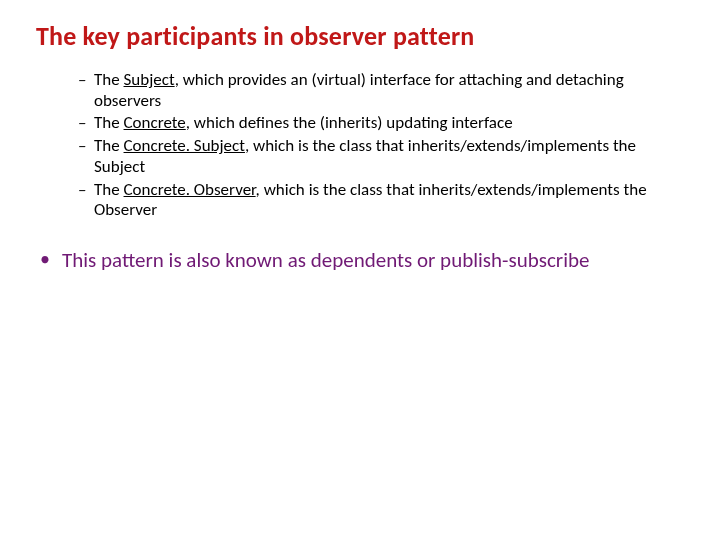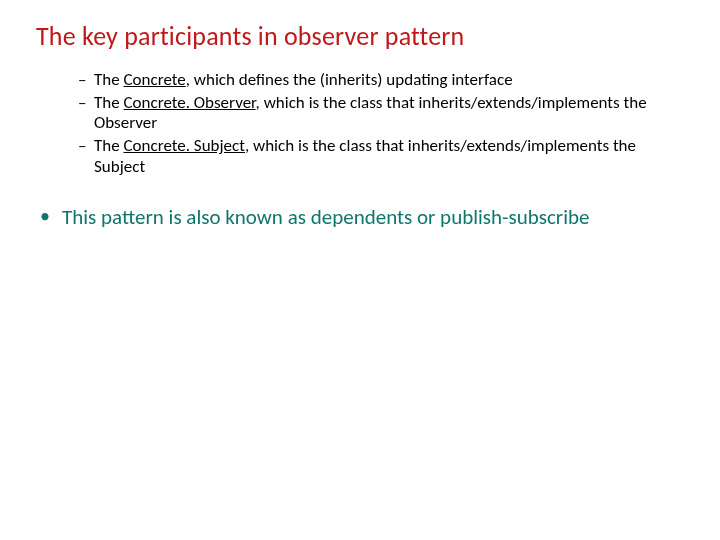--- a/index.html
+++ b/index.html
@@ -15,21 +15,21 @@
   .slide {
     box-sizing: border-box;
     width: 720px;
     height: 540px;
     padding: 22px 36px 0 36px;
     position: relative;
   }
   .title {
     color: #c01818;
     font-size: 26px;
-    font-weight: 400;
+    font-weight: 700;
     margin: 0 0 18px 0;
     line-height: 1.15;
     letter-spacing: 0.2px;
   }
   .sublist {
     margin: 0 0 26px 0;
     padding-left: 42px;
     list-style: none;
     font-size: 17px;
     line-height: 1.22;
@@ -47,45 +47,48 @@
     top: 0;
   }
   .underline {
     text-decoration: underline;
   }
   .main-bullet {
     position: relative;
     padding-left: 22px;
     font-size: 21px;
     line-height: 1.25;
-    color: #0f766e;
+    color: #701a75;
     margin-left: 4px;
   }
   .main-bullet::before {
     content: "•";
     position: absolute;
     left: 0;
     top: 0;
     font-size: 20px;
   }
 </style>
 </head>
 <body>
 
 <div class="slide">
 
   <h1 class="title">The key participants in observer pattern</h1>
 
   <ul class="sublist">
     <li>
+      <span>The </span><span class="underline">Subject</span><span>, which provides an (virtual) interface for attaching and detaching observers</span>
+    </li>
+    <li>
       <span>The </span><span class="underline">Concrete</span><span>, which defines the (inherits) updating interface</span>
     </li>
     <li>
-      <span>The </span><span class="underline">Concrete. Observer</span><span>, which is the class that inherits/extends/implements the Observer</span>
+      <span>The </span><span class="underline">Concrete. Subject</span><span>, which is the class that inherits/extends/implements the Subject</span>
     </li>
     <li>
-      <span>The </span><span class="underline">Concrete. Subject</span><span>, which is the class that inherits/extends/implements the Subject</span>
+      <span>The </span><span class="underline">Concrete. Observer</span><span>, which is the class that inherits/extends/implements the Observer</span>
     </li>
   </ul>
 
   <div class="main-bullet">This pattern is also known as dependents or publish-subscribe</div>
 
 </div>
 
 </body></html>

